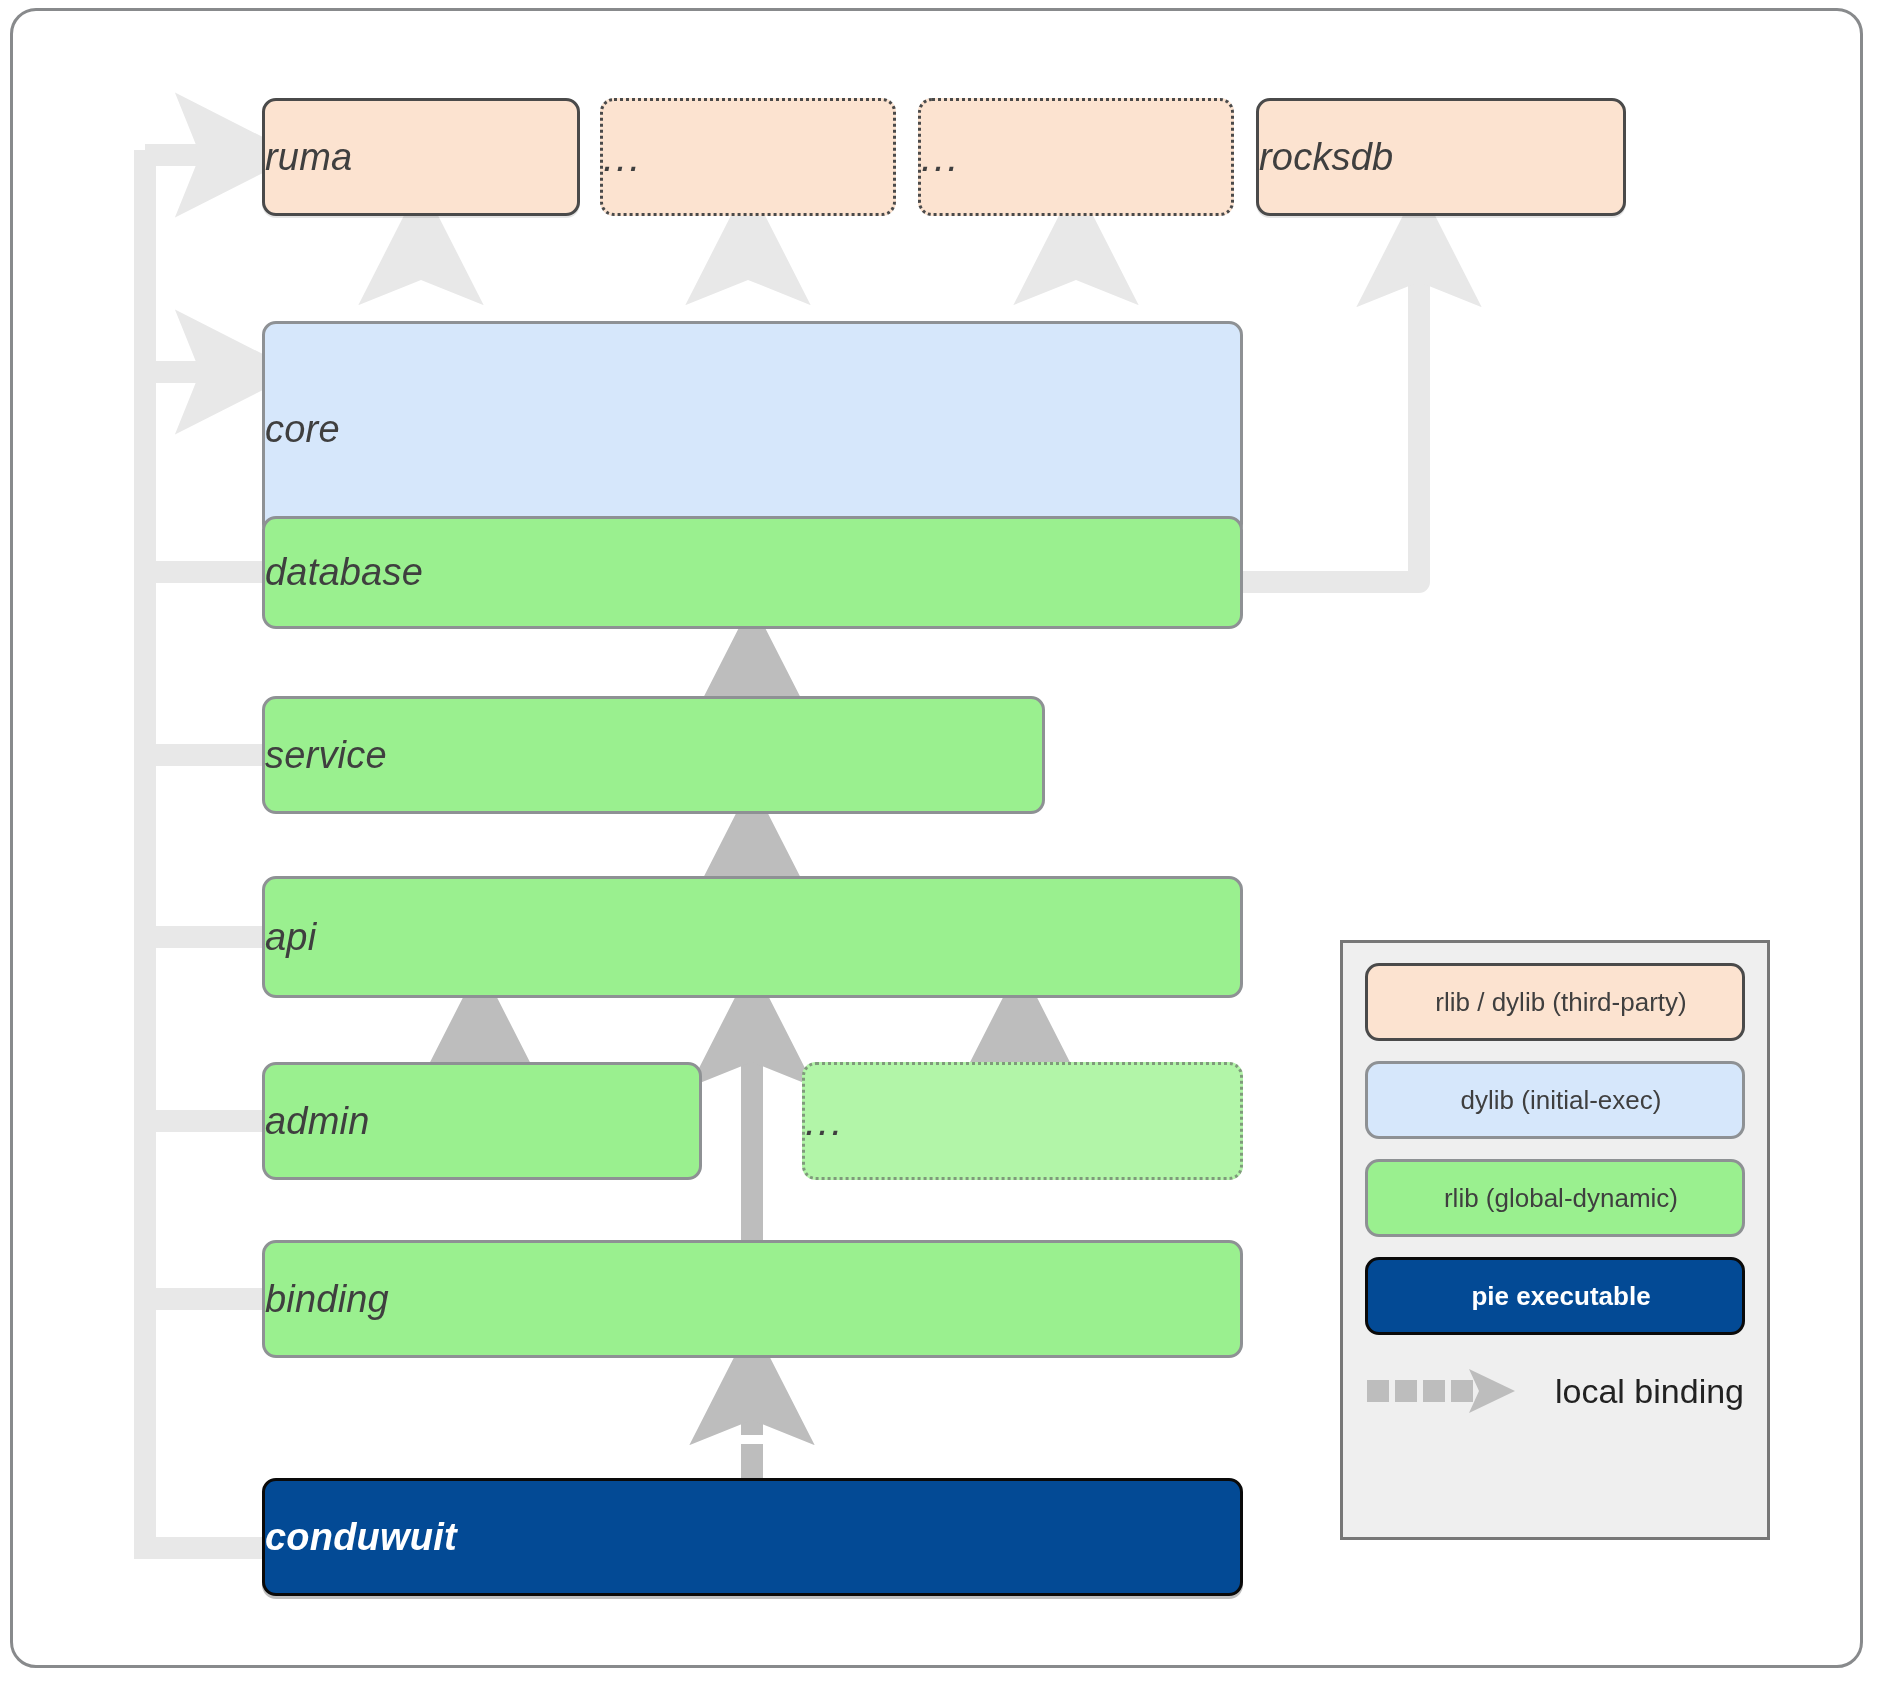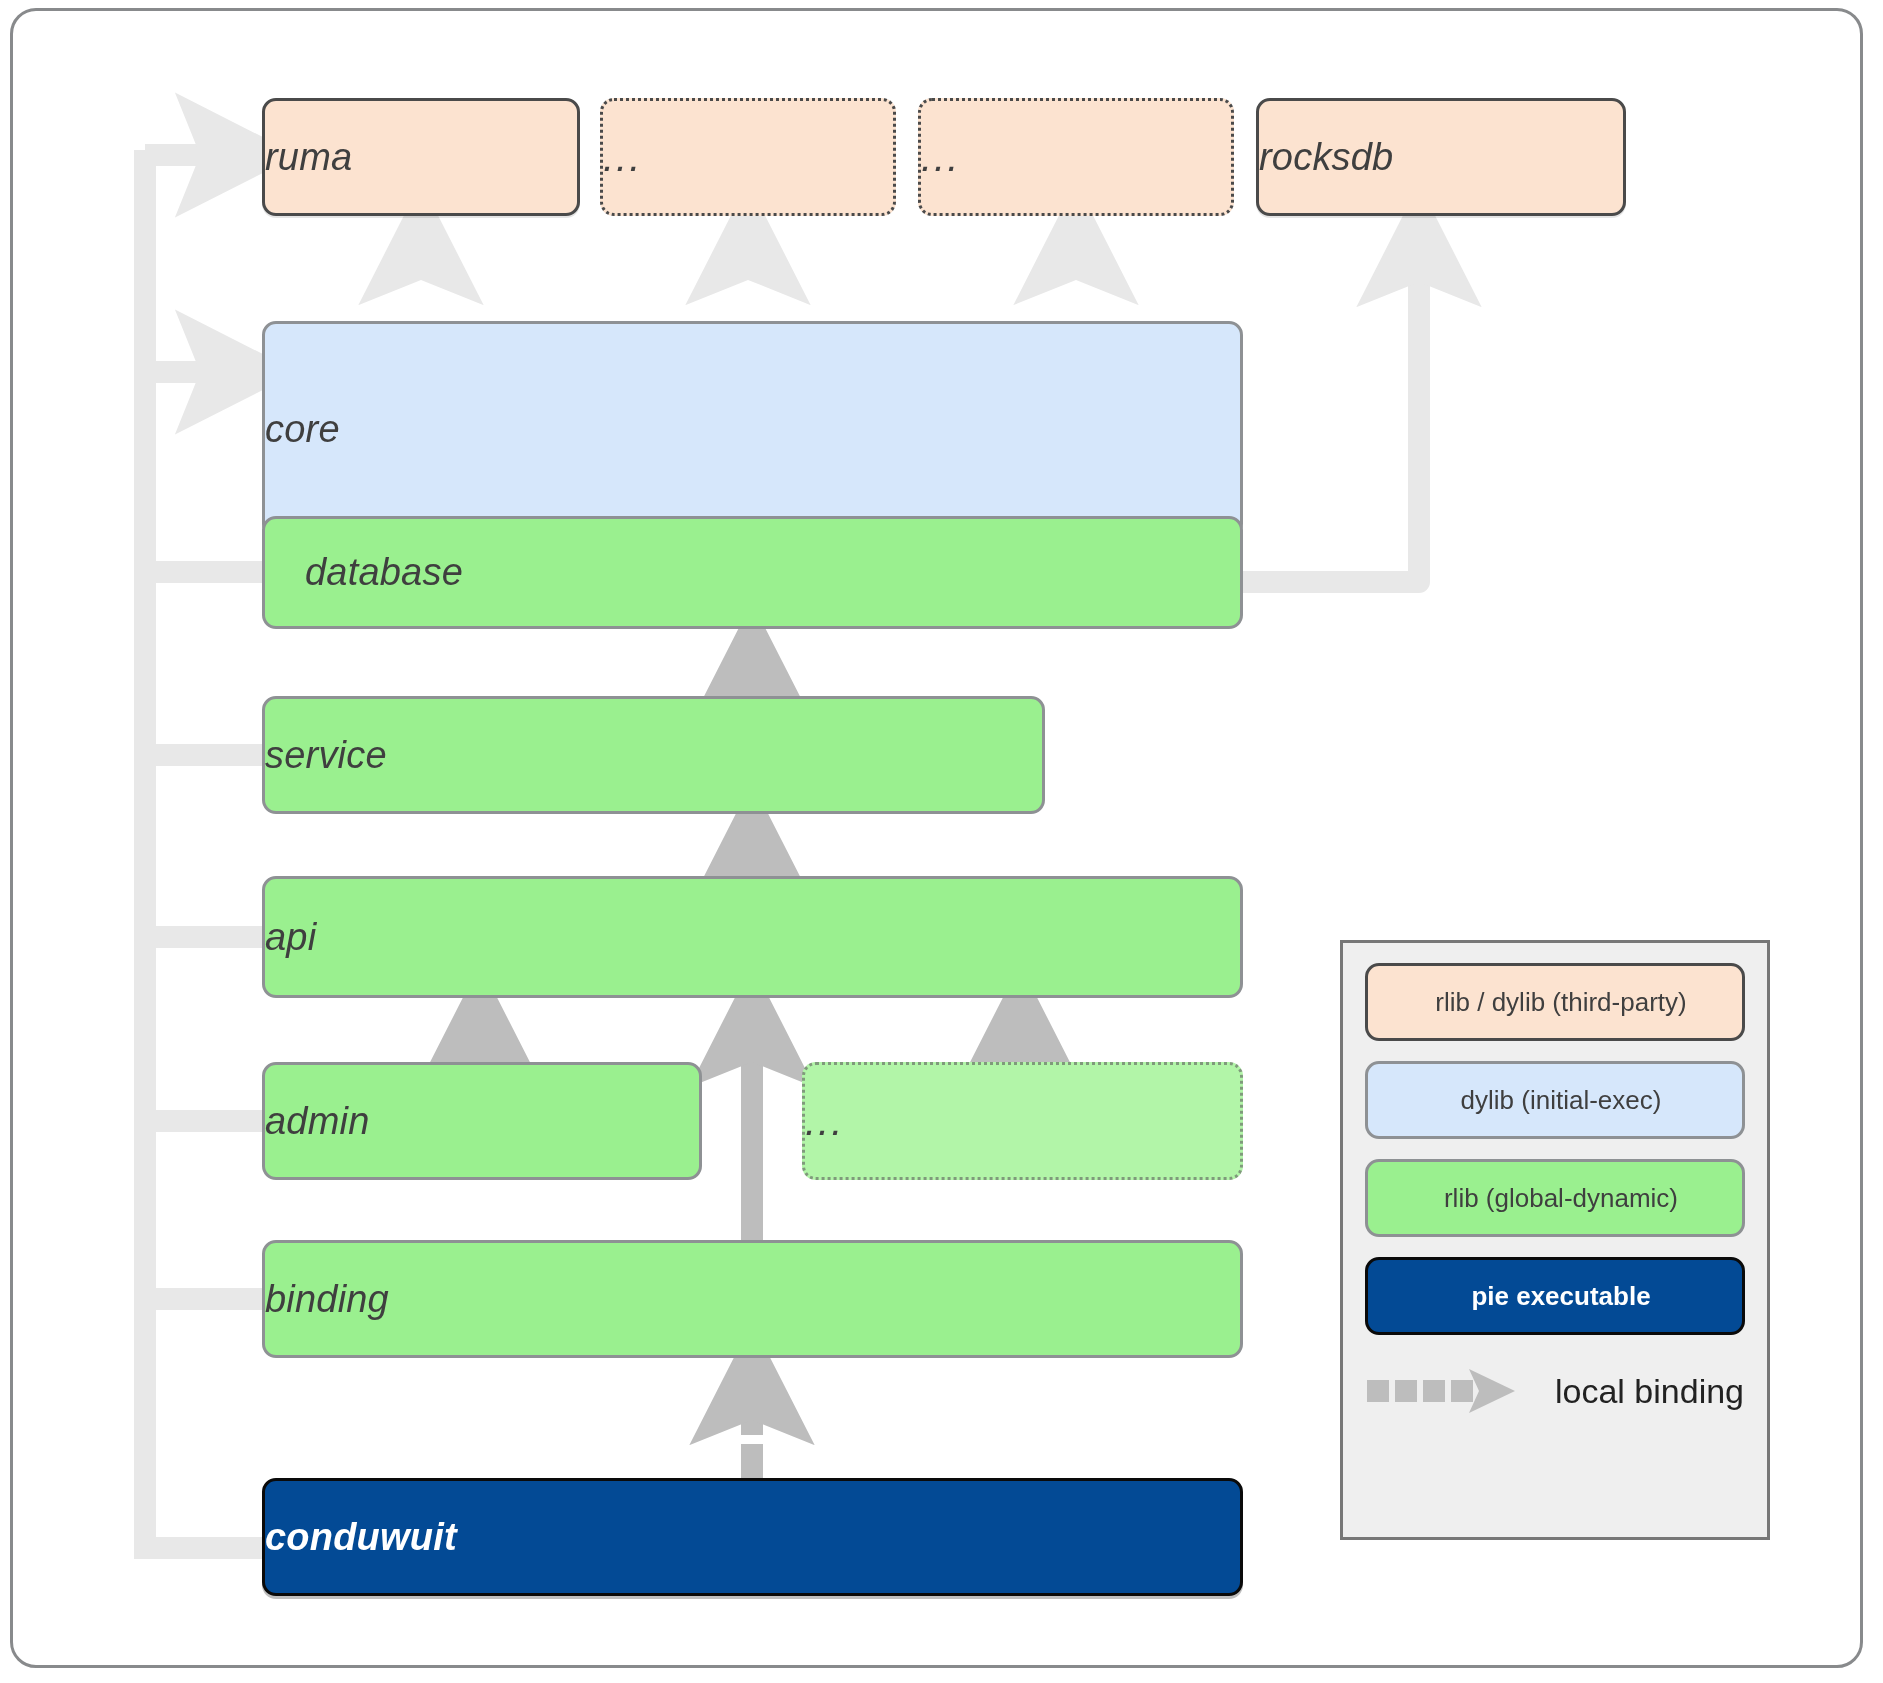--- a/index.html
+++ b/index.html
@@ -156,21 +156,21 @@
   </div>
 
   <div class="node n-third" style="left:1256px;top:98px;width:370px;height:118px;">
     <span class="lbl">rocksdb</span>
   </div>
 
   <div class="node n-initial" style="left:262px;top:277px;width:981px;height:217px;margin-top:44px;">
     <span class="lbl">core</span>
   </div>
 
-  <div class="node n-global" style="left:262px;top:516px;width:981px;height:113px;padding-left:40px;">
+  <div class="node n-global" style="left:262px;top:516px;width:981px;height:113px;">
     <span class="lbl">database</span>
   </div>
 
   <div class="node n-global" style="left:262px;top:696px;width:783px;height:118px;">
     <span class="lbl">service</span>
   </div>
 
   <div class="node n-global" style="left:262px;top:876px;width:981px;height:122px;">
     <span class="lbl">api</span>
   </div>

